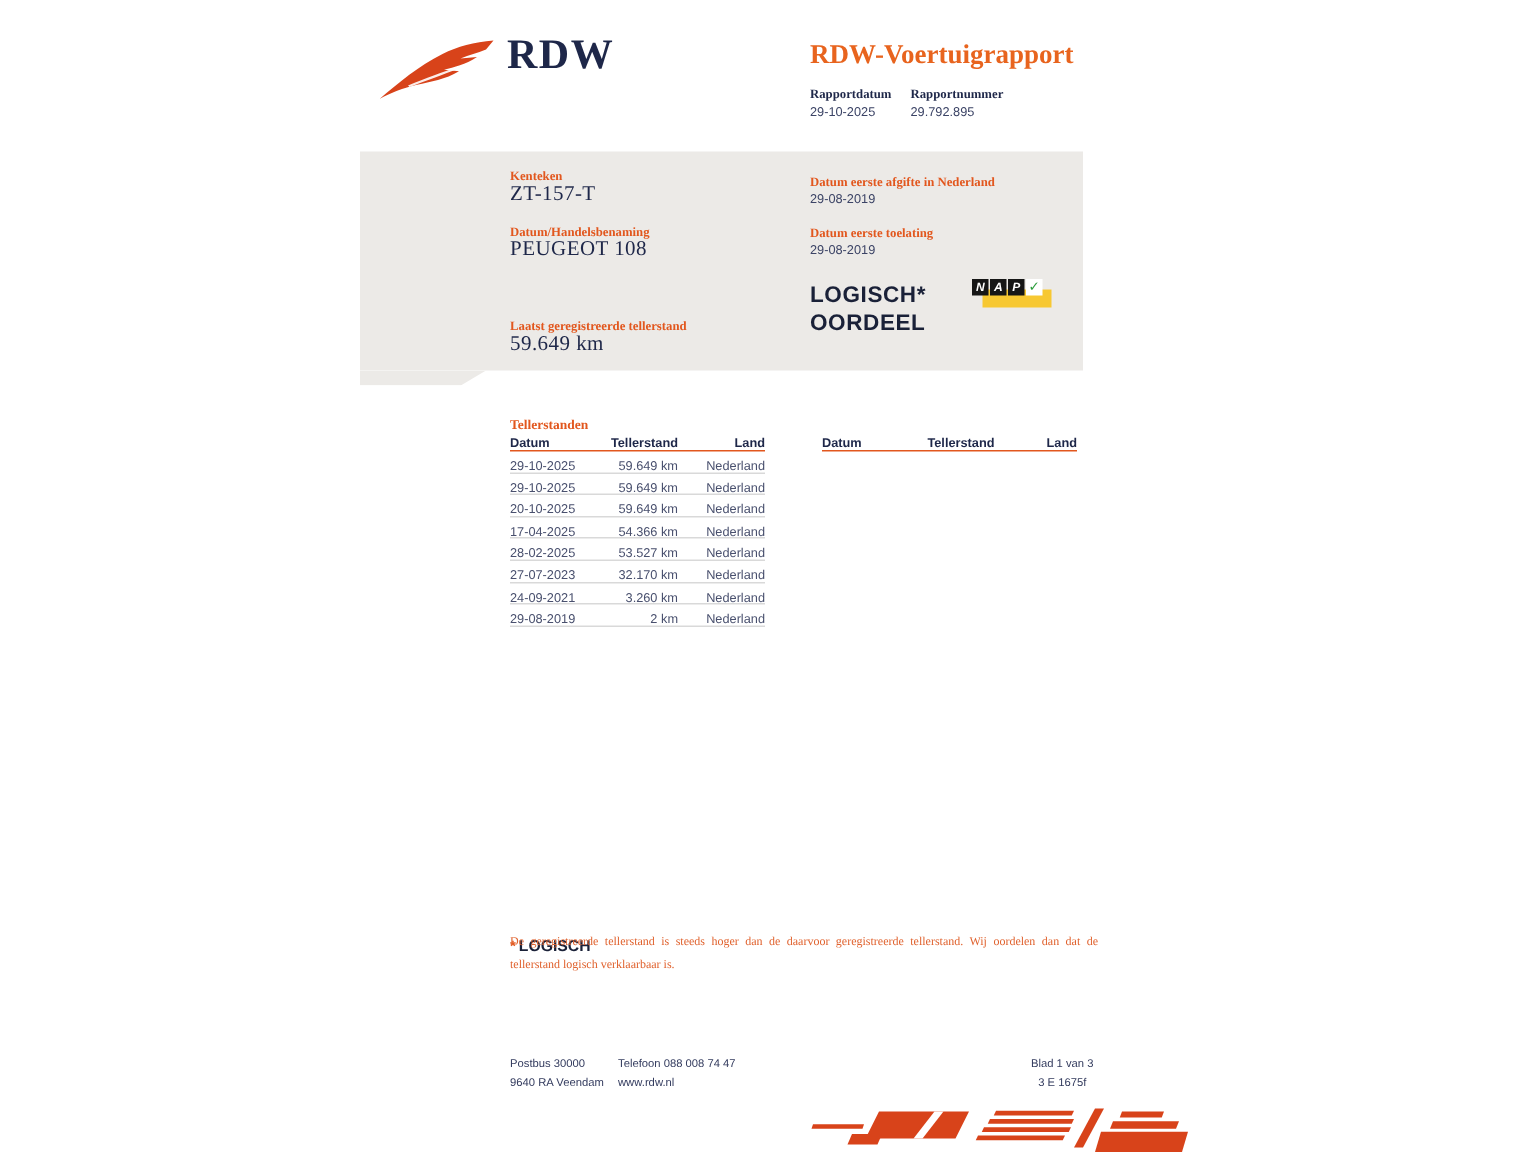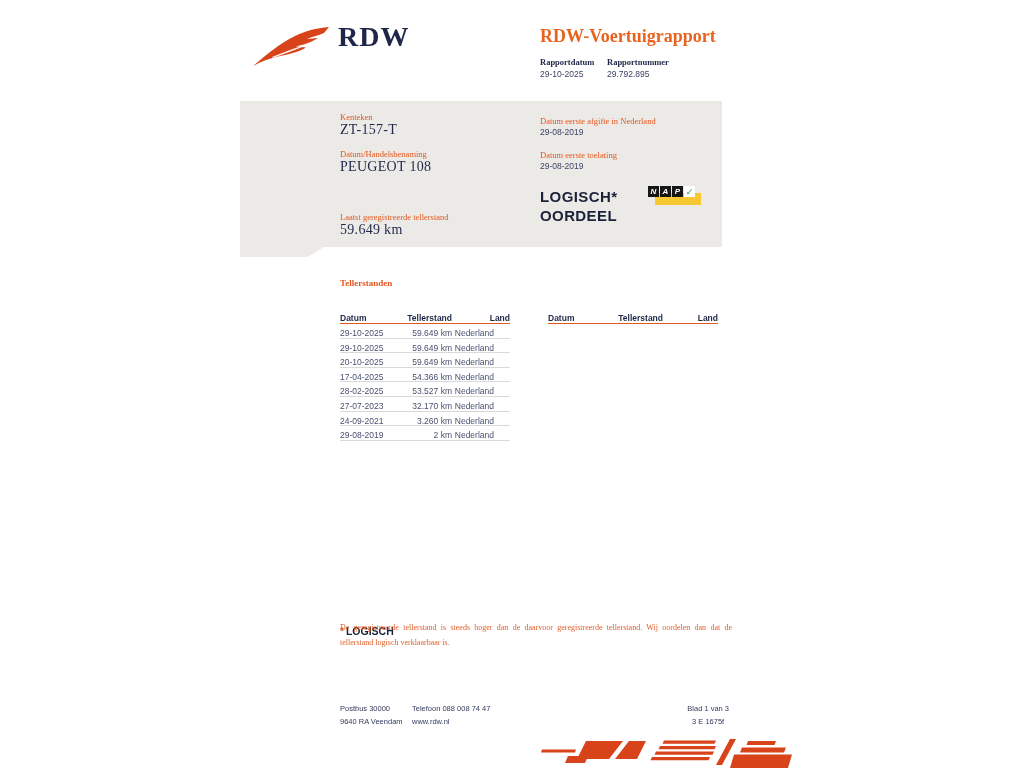--- a/index.html
+++ b/index.html
@@ -16,21 +16,21 @@
                font-size:18px; font-weight:700; color:#E8641E; }
   .meta-label { position:absolute; top:57px; font-family:"Liberation Serif","DejaVu Serif",serif;
                 font-size:8.5px; font-weight:700; color:#1E2749; }
   .meta-value { position:absolute; top:69px; font-size:8.5px; color:#3C4466; }
 
   
   .sum-box { position:absolute; left:240px; top:101px; width:482px; height:146px; background:#ECEAE7; }
   .sum-tab { position:absolute; left:240px; top:247px; width:84px; height:10px; background:#ECEAE7;
              clip-path:polygon(0 0, 100% 0, 80% 100%, 0 100%); }
   .fld-label { position:absolute; font-family:"Liberation Serif","DejaVu Serif",serif;
-               font-size:8.5px; font-weight:400; color:#E2571E; }
+               font-size:8.5px; font-weight:700; color:#E2571E; }
   .fld-big   { position:absolute; font-family:"Liberation Serif","DejaVu Serif",serif;
                font-size:14px; color:#1E2749; letter-spacing:0.3px; }
   .fld-small { position:absolute; font-size:8.5px; color:#3C4466; }
   .verdict { position:absolute; left:540px; top:188px; font-size:15px; font-weight:700;
              color:#1A2138; letter-spacing:0.4px; line-height:18.5px; }
 
   
   .nap { position:absolute; left:648px; top:186px; width:56px; height:21px; }
   .nap-yellow { position:absolute; left:7px; top:7px; width:46px; height:12px; background:#F7C832; }
   .nap-squares { position:absolute; left:0; top:0; display:flex; gap:1px; }
@@ -38,30 +38,30 @@
             font-style:italic; display:flex; align-items:center; justify-content:center; }
   .nap-check { width:11px; height:11px; background:#ffffff; color:#2E9E3E; font-size:9px; font-weight:700;
                display:flex; align-items:center; justify-content:center; }
 
   
   .tbl-title { position:absolute; left:340px; top:278px; font-family:"Liberation Serif","DejaVu Serif",serif;
                font-size:9px; font-weight:700; color:#E2571E; }
   .tbl { position:absolute; top:290px; width:170px; font-size:8.5px; }
   .tbl-1 { left:340px; } .tbl-2 { left:548px; }
   .tbl-head { position:relative; height:11px; font-weight:700; color:#1E2749;
-              border-bottom:1.5px solid #E2571E; padding-bottom:3px;margin-top:23px; }
+              border-bottom:1.5px solid #E2571E; padding-bottom:3px; }
   .tbl-head .c1 { position:absolute; left:0; }
   .tbl-1 .tbl-head .c2 { position:absolute; right:58px; }
   .tbl-2 .tbl-head .c2 { position:absolute; right:55px; }
   .tbl-head .c3 { position:absolute; right:0; }
   .trow { position:relative; height:14.6px; color:#49506E; border-bottom:1px solid #D9D9D9; }
   .trow span { position:absolute; top:4px; }
   .trow .c1 { left:0; }
   .trow .c2 { right:58px; }
-  .trow .c3 { right:16px; }
+  .trow .c3 { right:0; }
 
   
   .note-title { position:absolute; left:340px; top:605px; font-size:10.5px; font-weight:700; color:#1A2138;margin-top:20px; }
   .note-title .star { color:#E2571E; margin-right:2px; font-size:10px; }
   .note-body { position:absolute; left:340px; top:621px; width:392px; font-size:8px; line-height:14.5px;
                color:#E0622E; text-align:justify;font-family:Liberation Serif, serif; }
 
   
   .foot { position:absolute; font-size:7.5px; color:#333B5E; line-height:13px; }
   .foot-a { left:340px; top:702px; }

